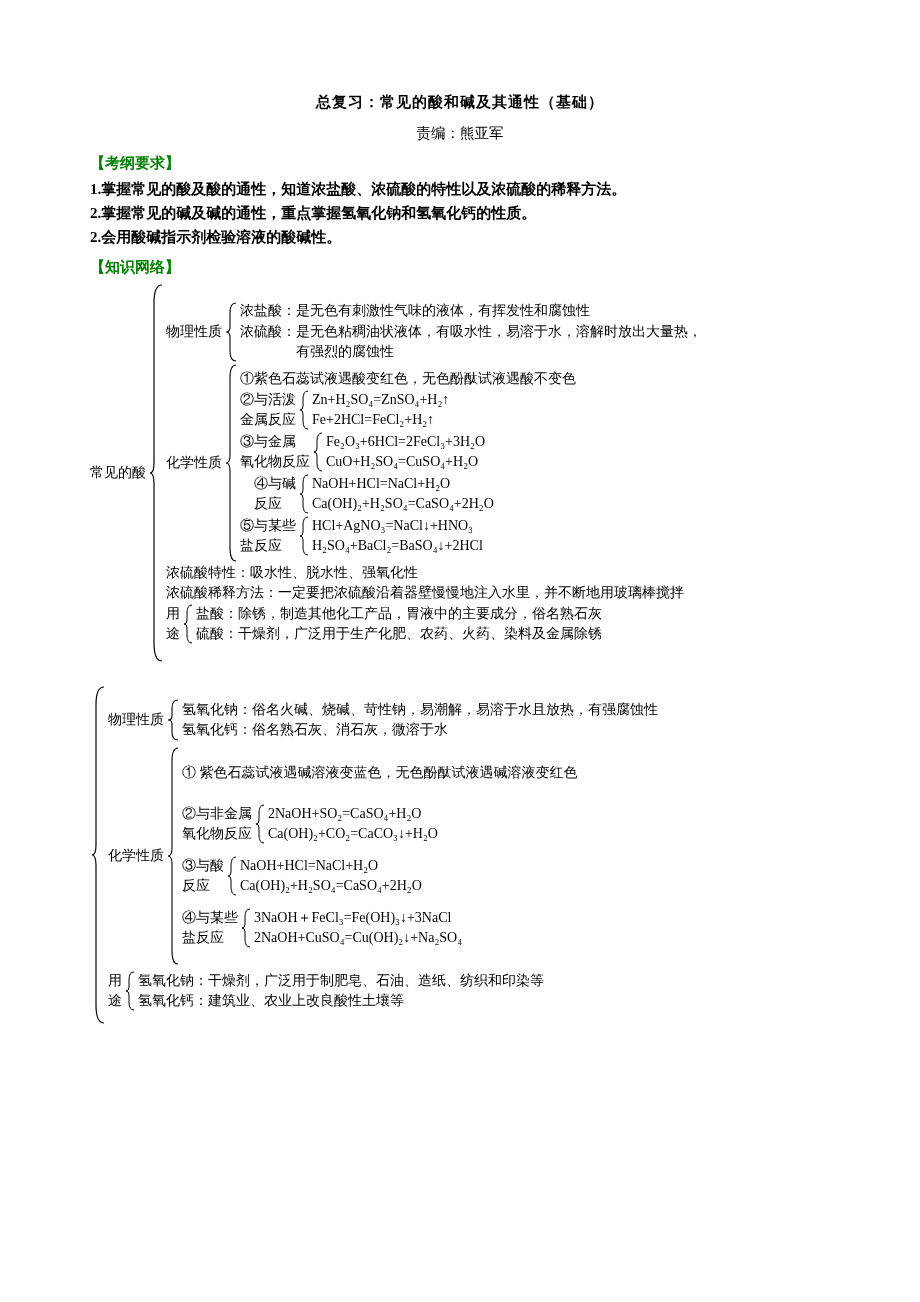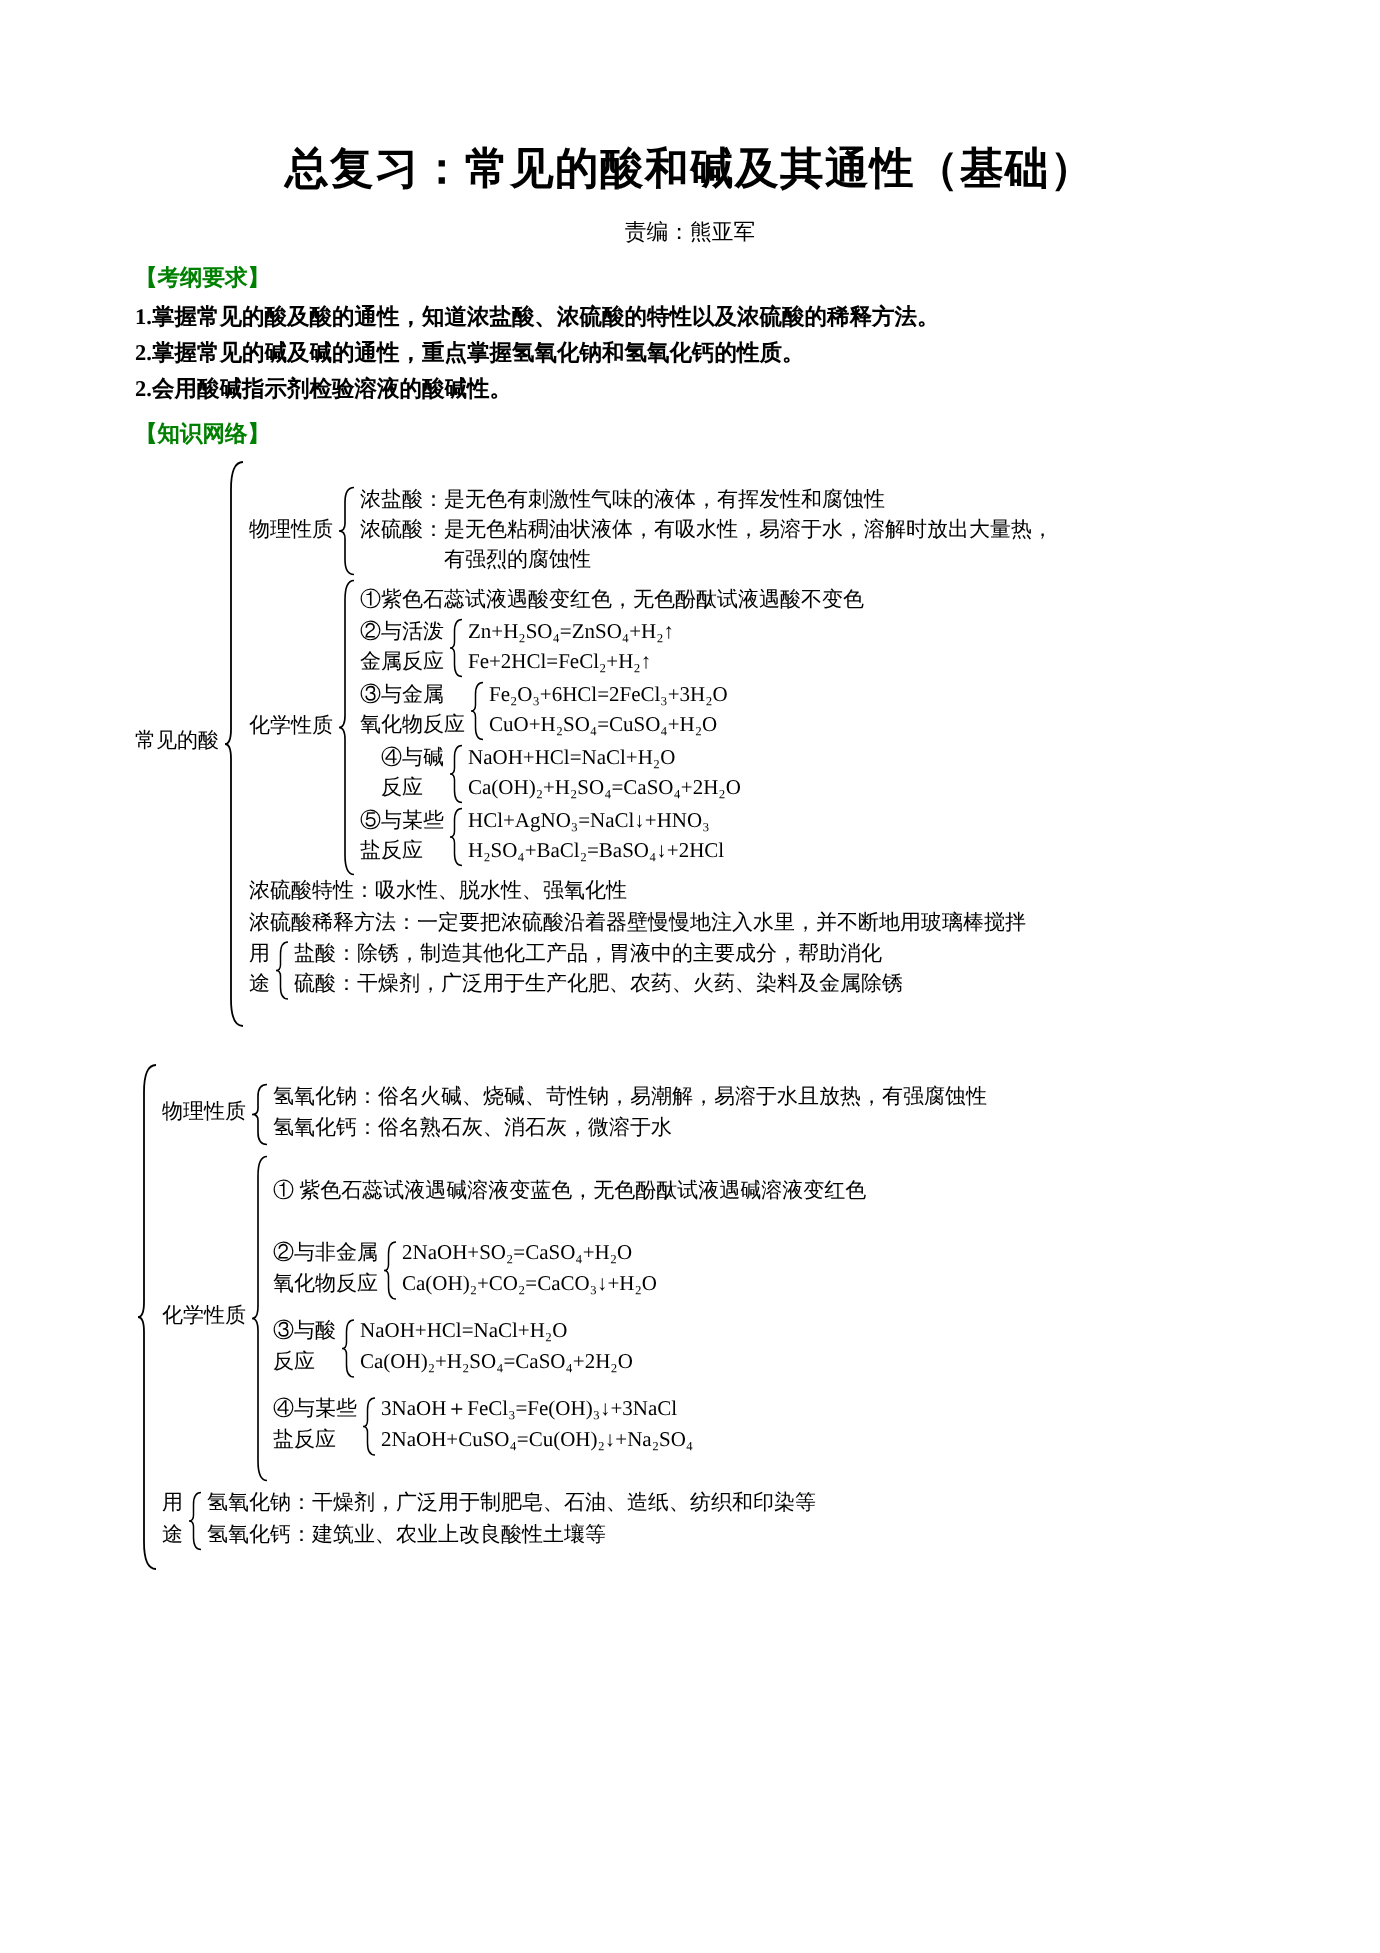--- a/index.html
+++ b/index.html
@@ -8,21 +8,21 @@
       line-height: 1.6;
       margin: 0;
       padding: 90px 90px 60px 90px;
       background: white;
       color: #000;
       width: 920px;
       box-sizing: border-box;
     }
     h1 {
       text-align: center;
-      font-size: 29px;
+      font-size: 15px;
       font-weight: bold;
       margin: 0 0 8px 0;
       letter-spacing: 1px;
     }
     .author {
       text-align: center;
       font-size: 14.5px;
       margin-bottom: 6px;
     }
     .green {
@@ -190,21 +190,21 @@
 
       <div class="brace-wrap">
         <div class="label">用
 途</div>
         <div class="brace">
             <svg width="10" viewBox="0 0 10 42" preserveAspectRatio="none">
               <path d="M8 2 Q3 2 3 10 L3 17 Q3 21 0 21 Q3 21 3 25 L3 32 Q3 40 8 40" fill="none" stroke="#000" stroke-width="1"></path>
             </svg>
           </div>
         <div class="content">
-          <div class="line">盐酸：除锈，制造其他化工产品，胃液中的主要成分，帮助消化</div>
+          <div class="line">盐酸：除锈，制造其他化工产品，胃液中的主要成分，俗名熟石灰</div>
           <div class="line">硫酸：干燥剂，广泛用于生产化肥、农药、火药、染料及金属除锈</div>
         </div>
       </div>
 
     </div>
   </div>
 </div>
 
 <div class="diagram diagram-block">
   <div class="brace-wrap">

